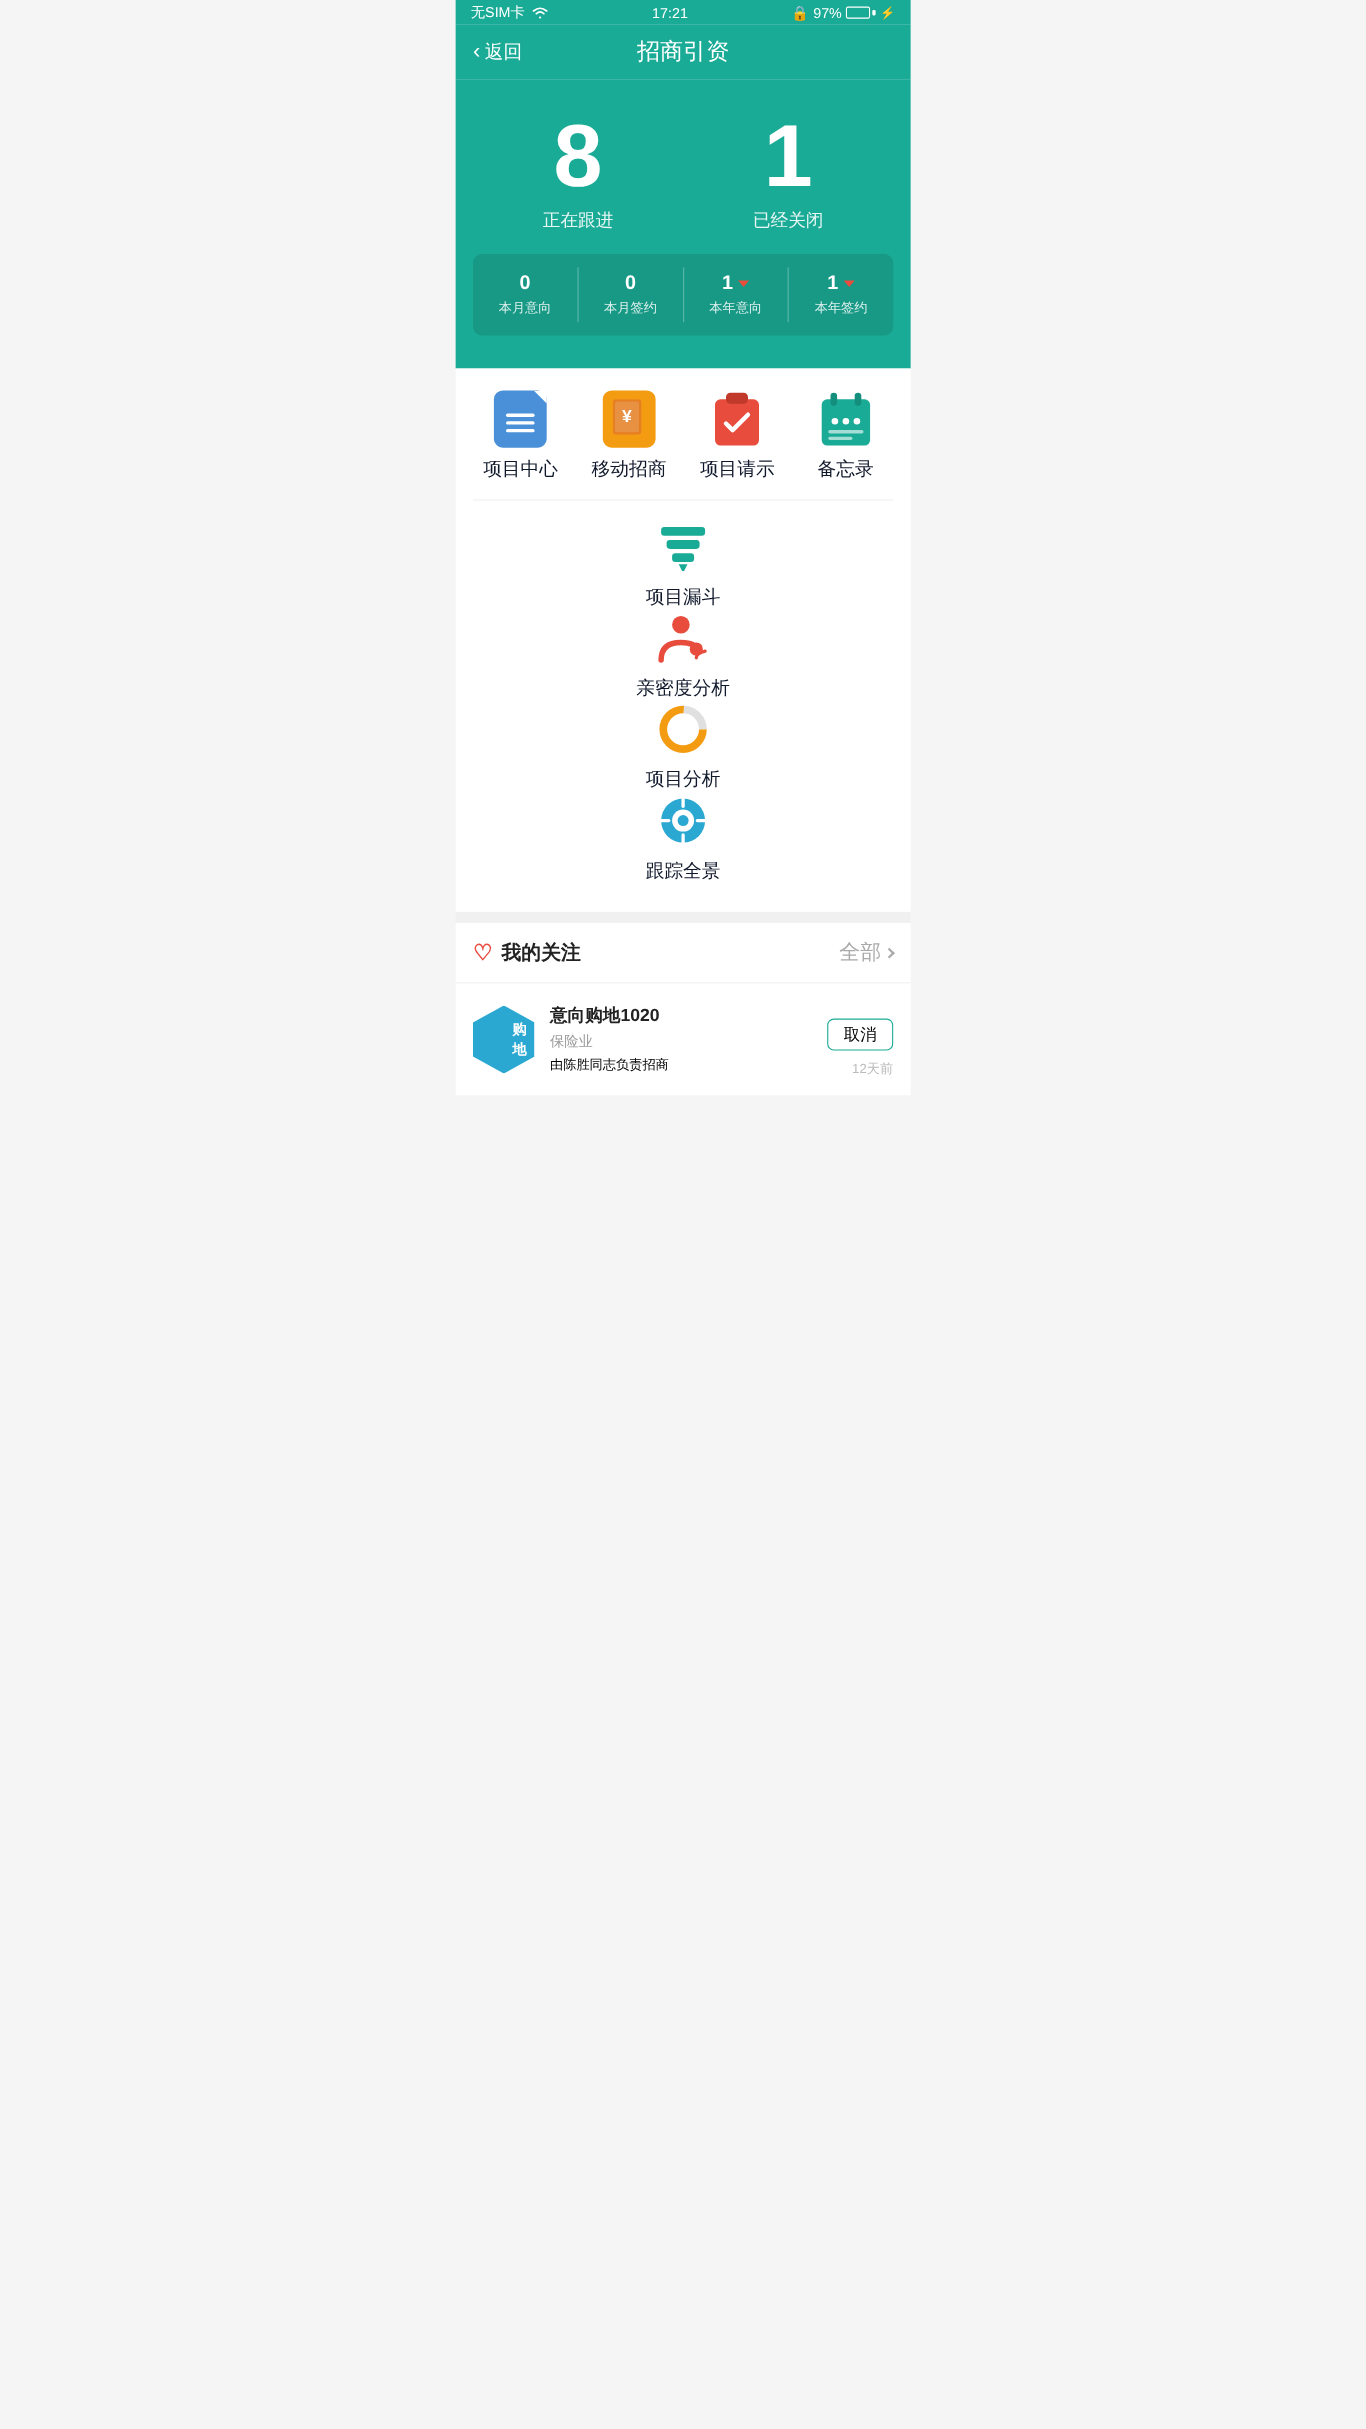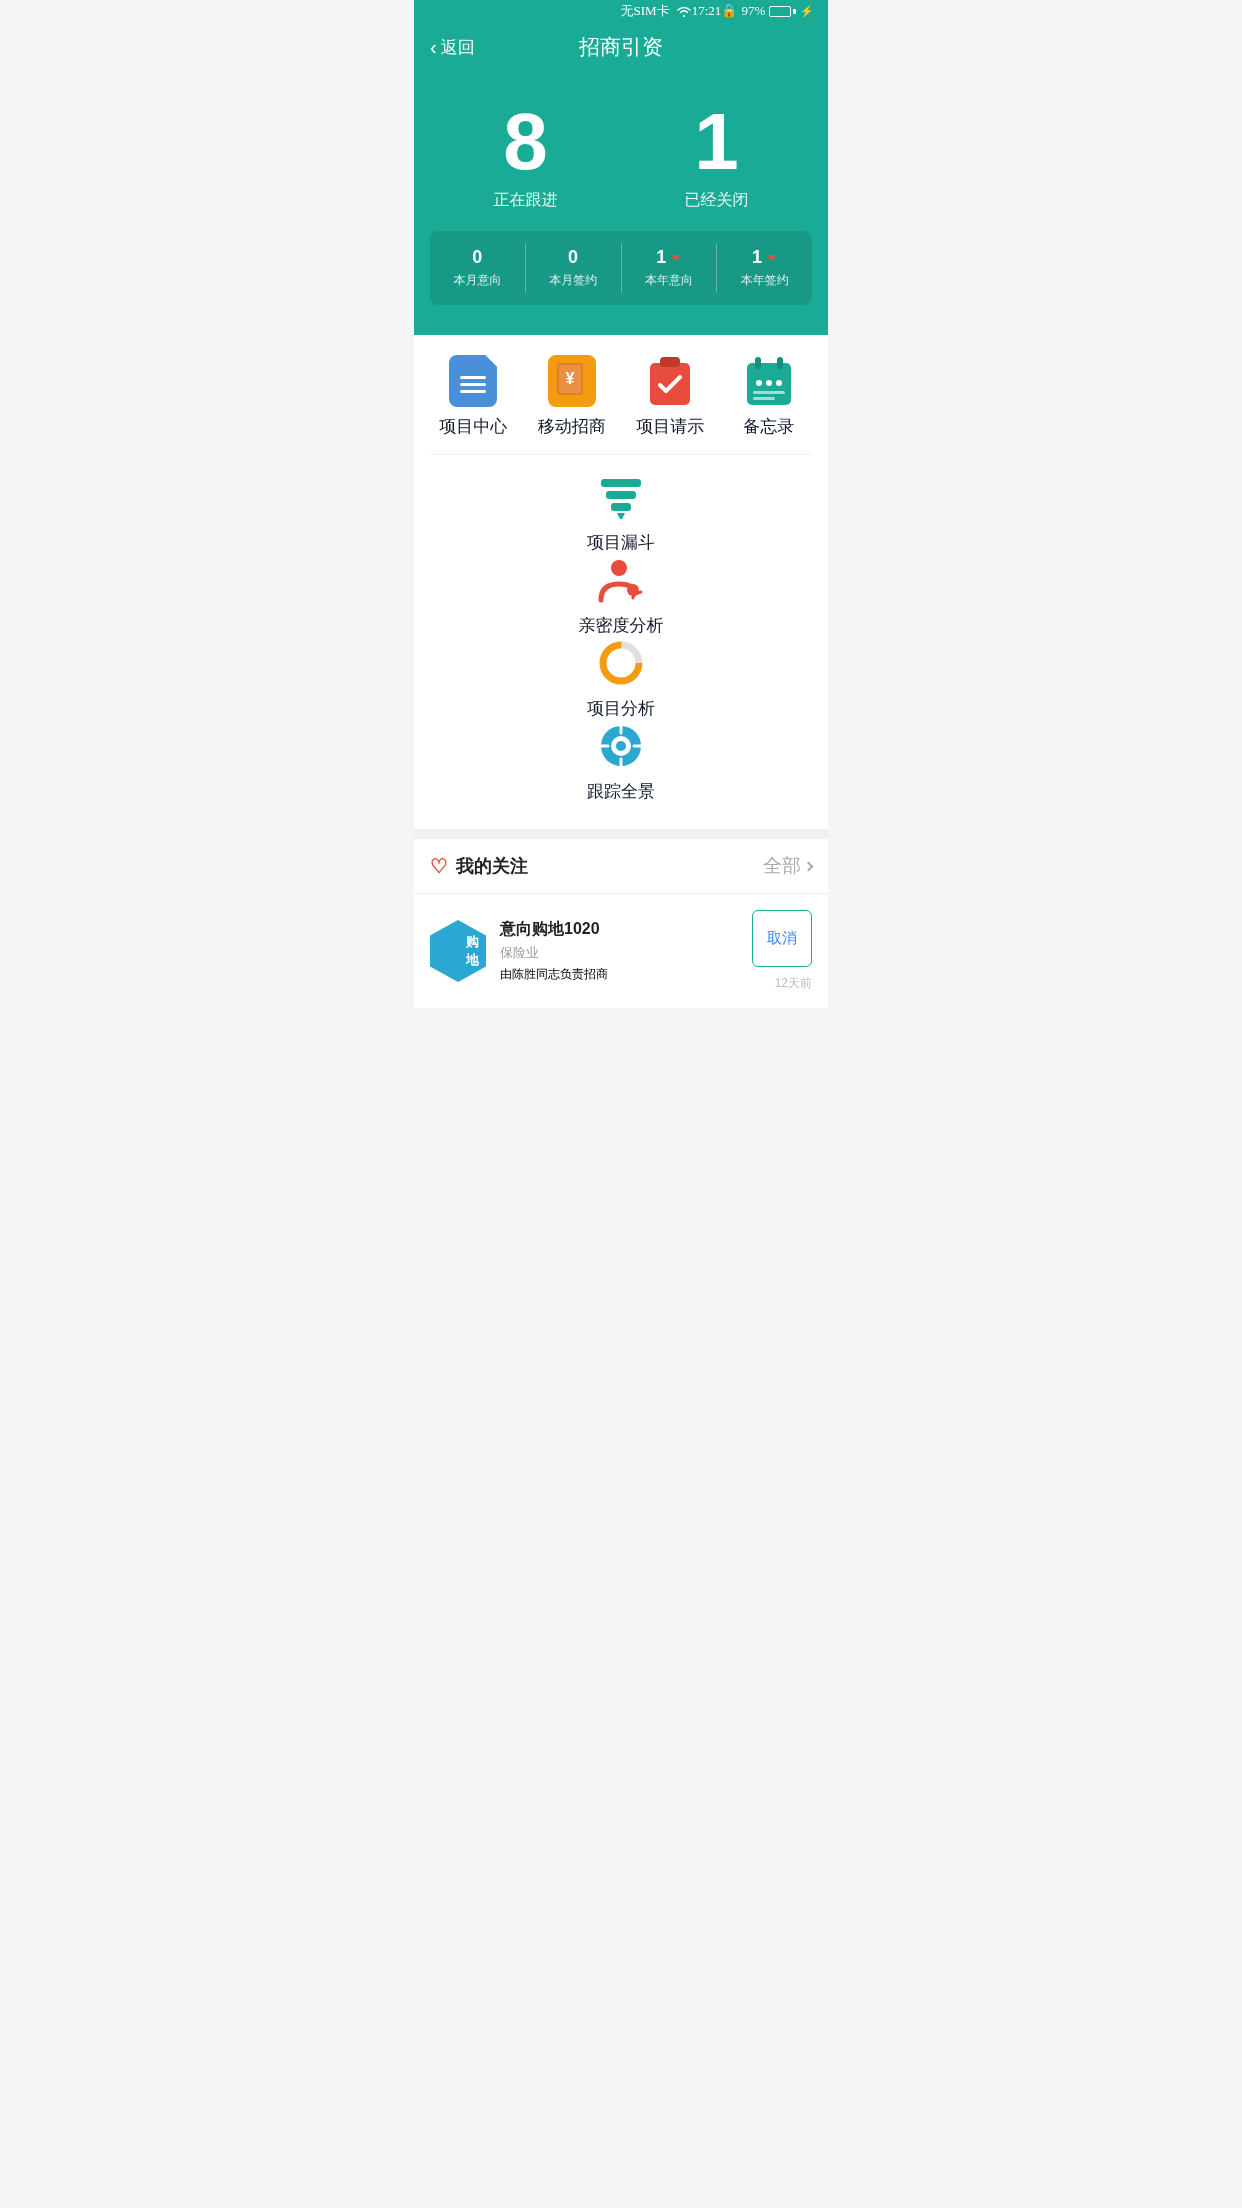--- a/index.html
+++ b/index.html
@@ -10,26 +10,25 @@
       width: 414px;
       margin: 0 auto;
       font-size: 14px;
     }
 
     
     .status-bar {
       background: #1aab96;
       color: white;
       display: flex;
-      justify-content: flex-end;
+      justify-content: space-between;
       align-items: center;
       padding: 8px 14px;
       font-size: 13px;
       height: 22px;
-      font-family: Liberation Serif, serif;
     }
     .status-left { display: flex; align-items: center; gap: 6px; }
     .status-right { display: flex; align-items: center; gap: 4px; }
     .battery-icon {
       display: inline-flex; align-items: center; gap: 2px;
     }
     .battery-bar {
       width: 22px; height: 11px; border: 1.5px solid white;
       border-radius: 2px; position: relative;
     }
@@ -220,26 +219,27 @@
       font-size: 13px; color: #999; margin-bottom: 4px;
     }
     .follow-manager {
       font-size: 12px; color: #000000;
     }
     .follow-right {
       display: flex; flex-direction: column; align-items: flex-end; gap: 8px; flex-shrink: 0;
     }
     .cancel-btn {
       border: 1.5px solid #1aab96;
-      color: #3b82f6;
+      color: #000000;
       background: white;
       border-radius: 6px;
-      padding: 18px 14px;
+      padding: 4px 14px;
       font-size: 15px;
       cursor: pointer;
+      margin-top: 16px;
     }
     .follow-time {
       font-size: 12px; color: #bbb;
     }
 
     
     svg { display: block; }
   </style>
 </head>
 <body>

